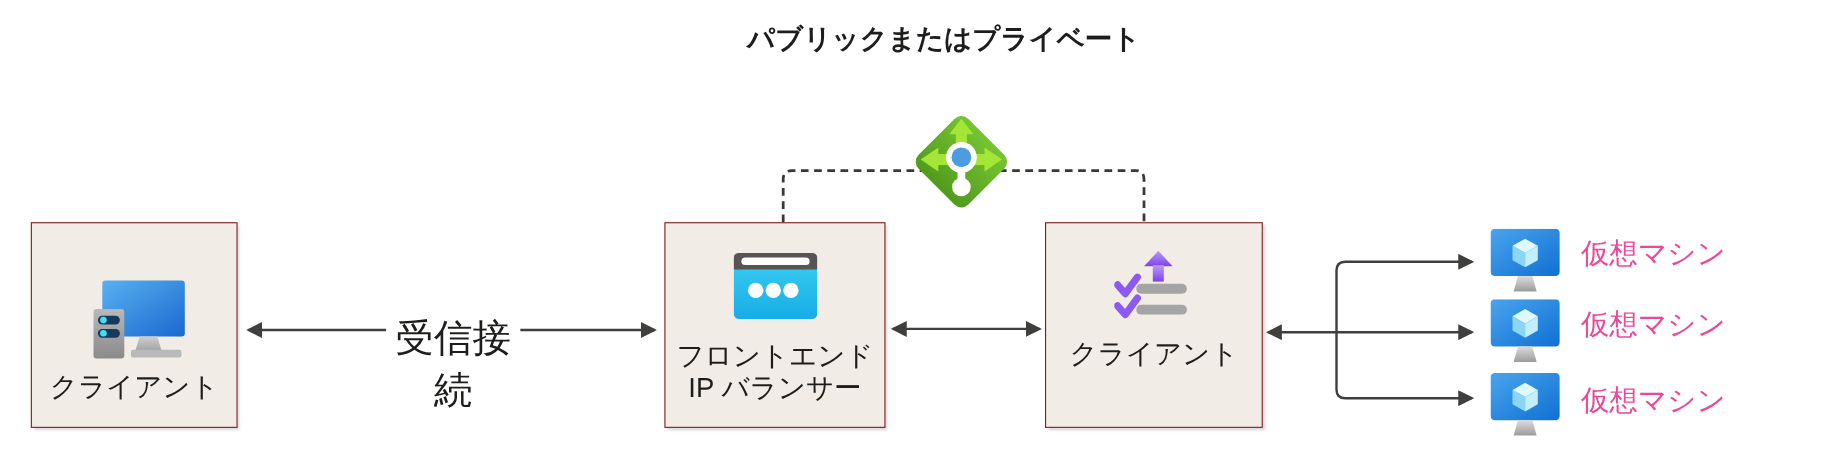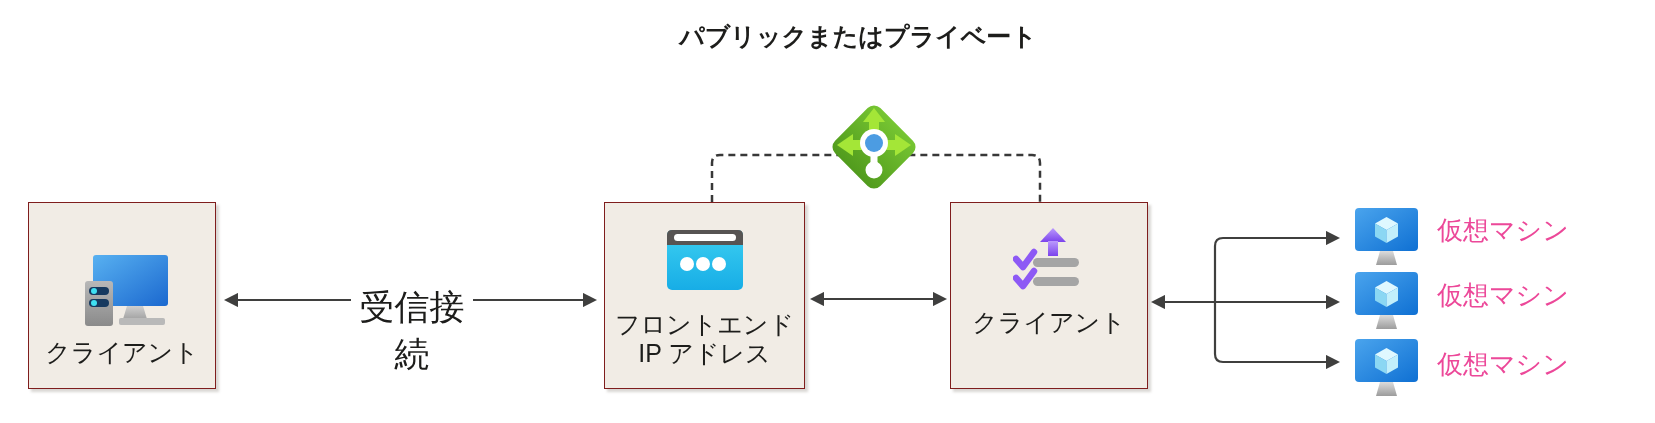--- a/index.html
+++ b/index.html
@@ -141,21 +141,21 @@
       </defs>
       <rect x="0" y="0" width="76" height="60" rx="5" fill="url(#fgCyan)"></rect>
       <path d="M0,15 V5 Q0,0 5,0 H71 Q76,0 76,5 V15 Z" fill="#575453"></path>
       <rect x="7" y="4" width="62" height="7" rx="3.5" fill="#ffffff"></rect>
       <circle cx="20" cy="34" r="7" fill="#ffffff"></circle>
       <circle cx="36" cy="34" r="7" fill="#ffffff"></circle>
       <circle cx="52" cy="34" r="7" fill="#ffffff"></circle>
     </svg>
     <div class="node-label frontend-label-m">
       <div>フロントエンド</div>
-      <div>IP アドレス</div>
+      <div>IP バランサー</div>
     </div>
   </div>
 
   <div class="node-box box-outbound">
     <svg class="outbound-icon-m" width="72" height="62" viewBox="0 0 72 62">
       <defs>
         <linearGradient id="ogP" x1="0" y1="0" x2="0" y2="1">
           <stop offset="0" stop-color="#BB9AFD"></stop>
             <stop offset="1" stop-color="#7C43EC"></stop>
         </linearGradient>

